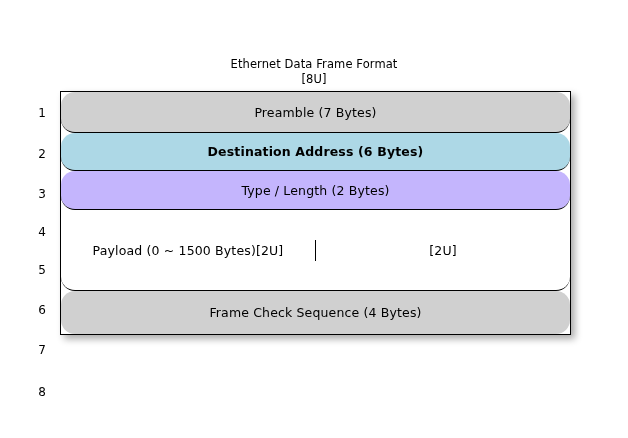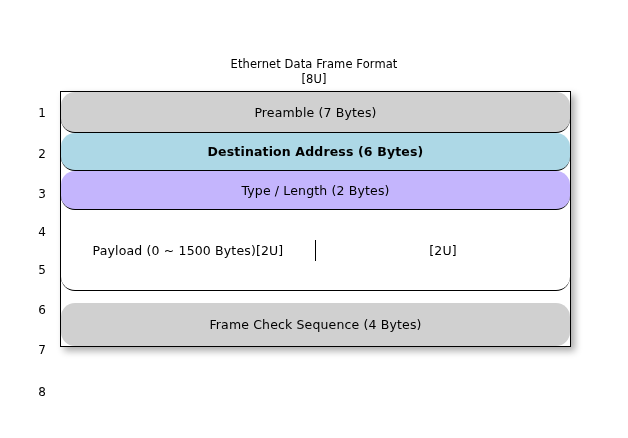--- a/index.html
+++ b/index.html
@@ -77,21 +77,20 @@
     justify-content: center;
     box-sizing: border-box;
     border-bottom: 1.6px solid #000000;
     font-size: 12.5px;
     text-align: center;
     position: relative;
     border-radius: 14px;
   }
   .frame-row:last-child {
     border-bottom: none;
-    margin-top: 12px;
   }
   .frame-row .cell-label {
     white-space: nowrap;
     letter-spacing: 0.15px;
   }
 
   
   .frame-row.split {
     display: flex;
     padding: 0;

